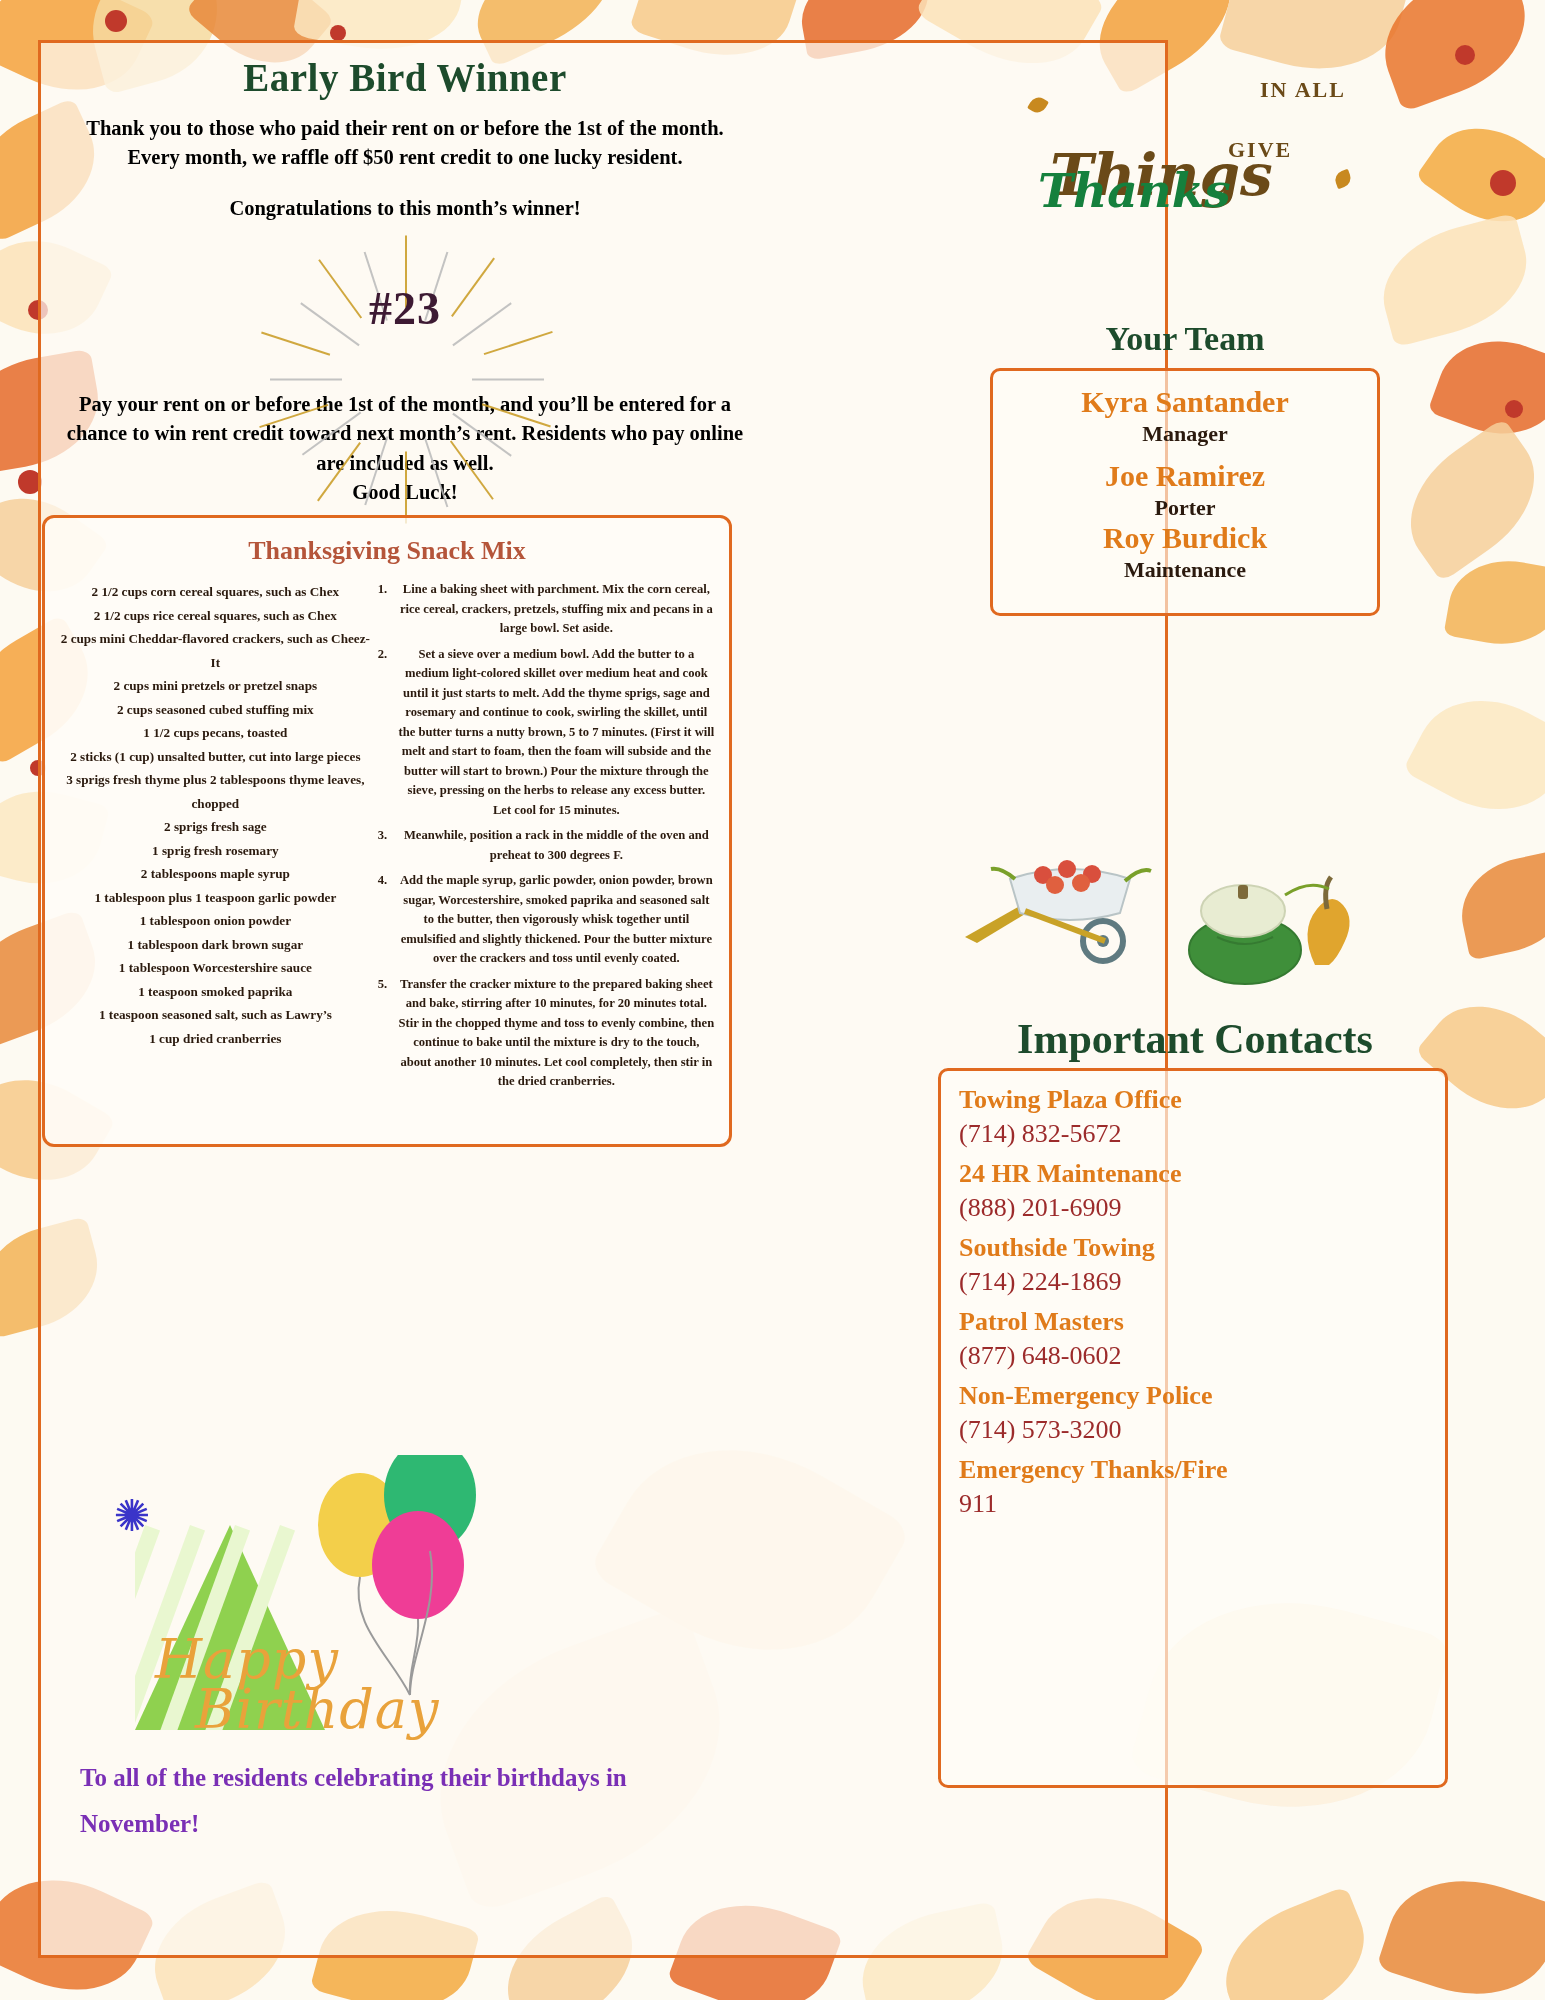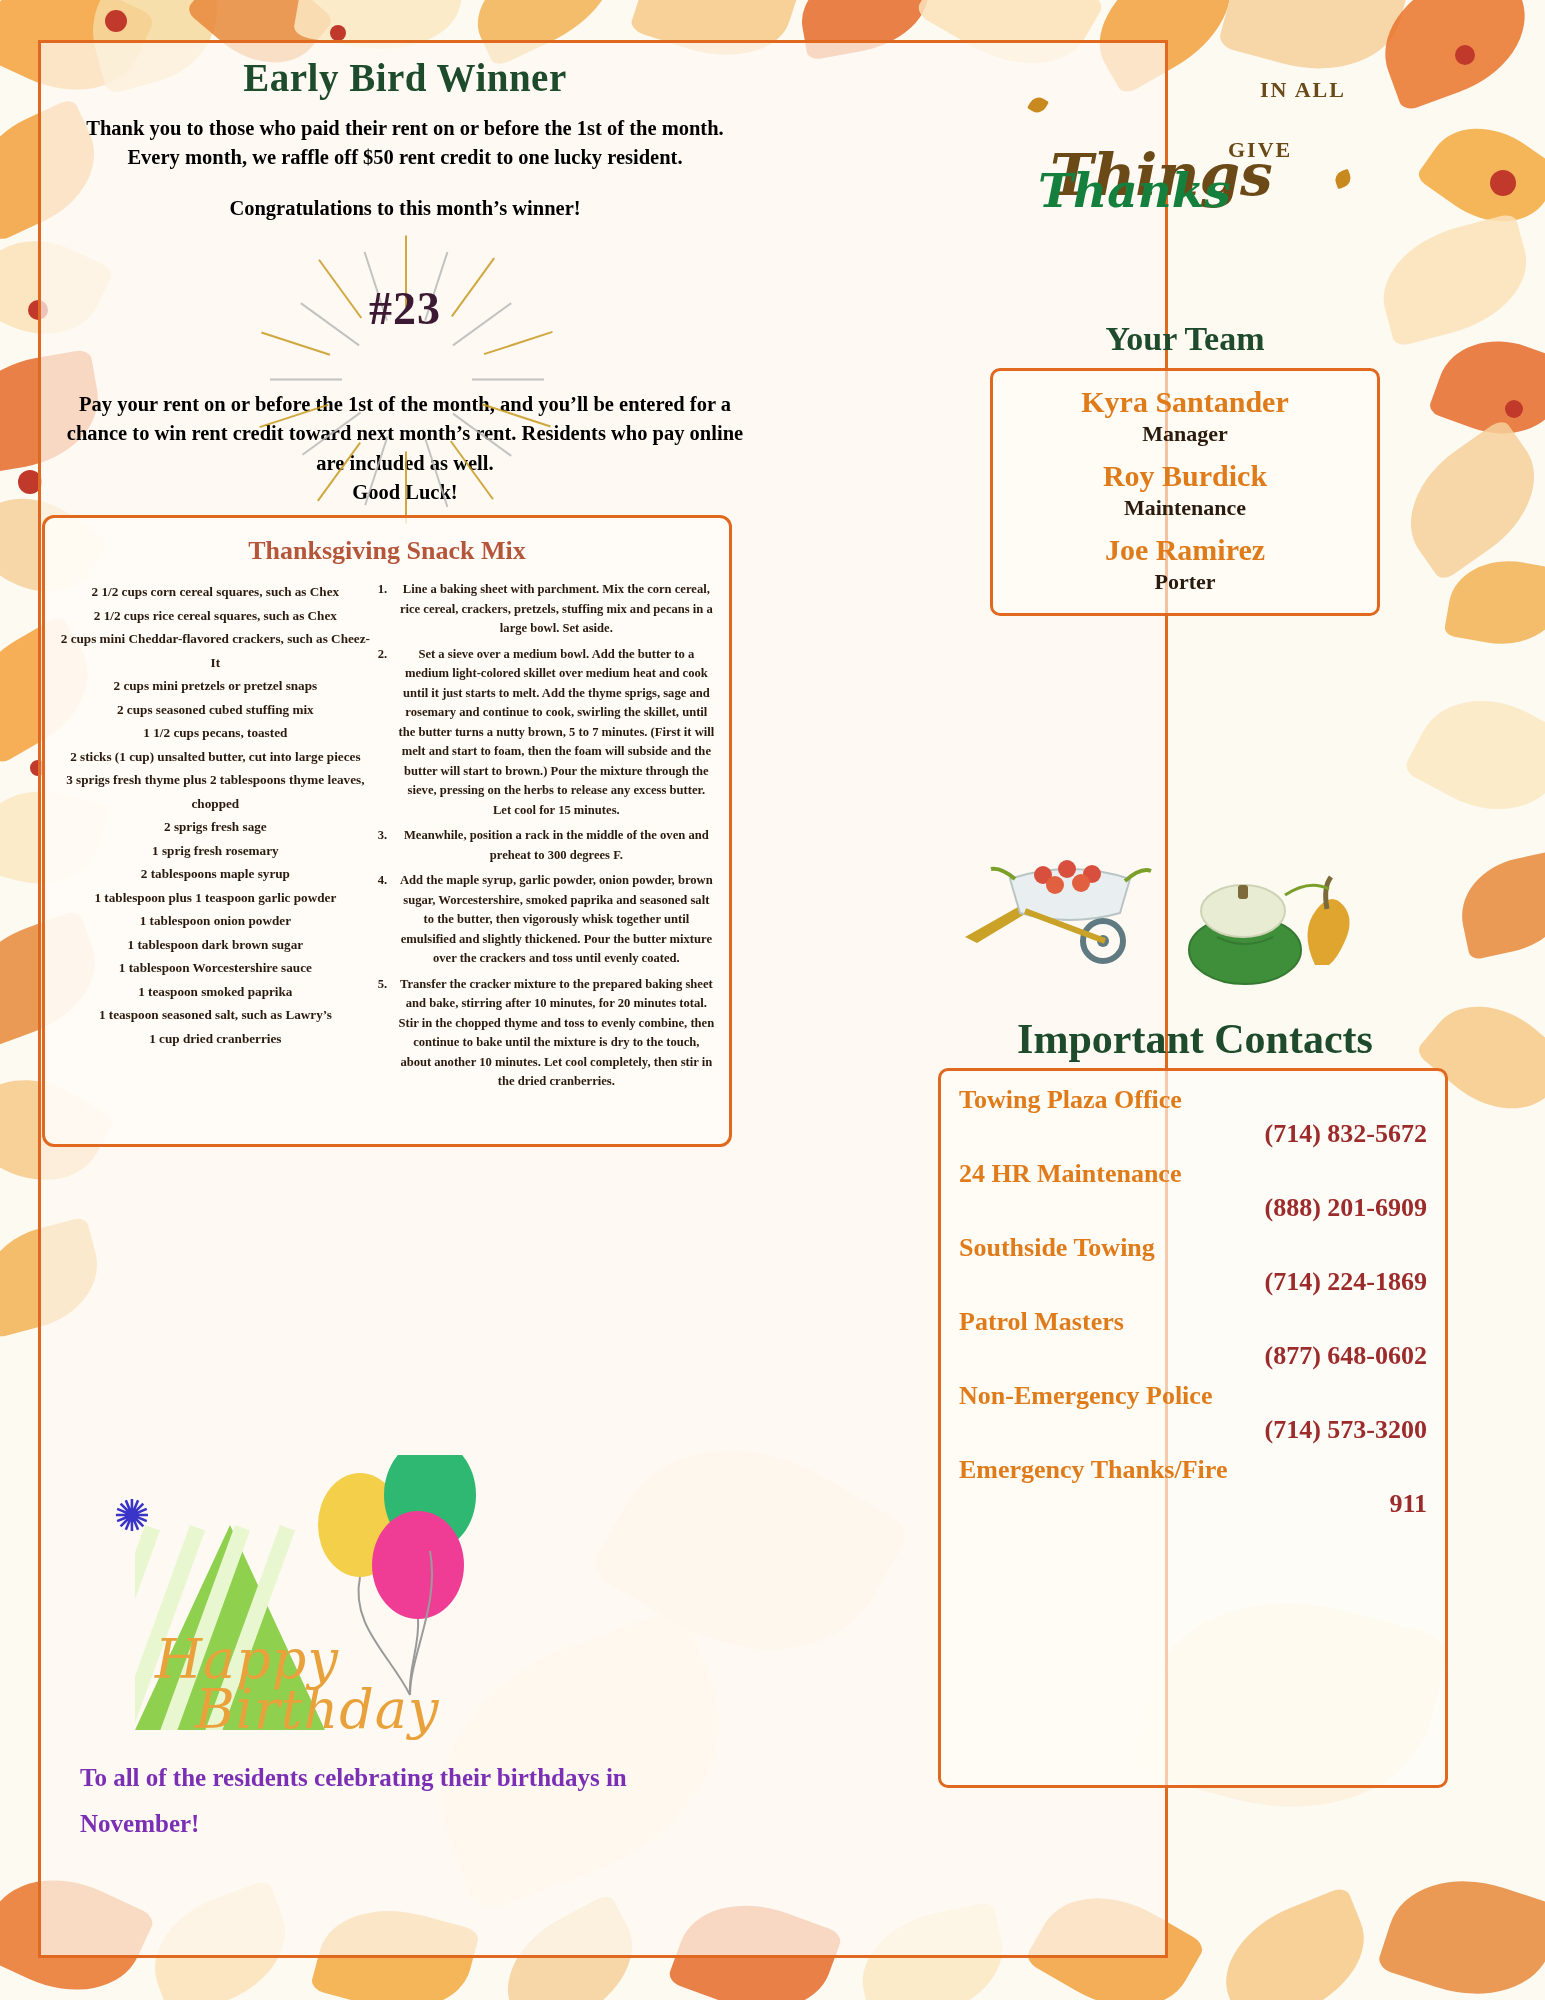--- a/index.html
+++ b/index.html
@@ -236,24 +236,23 @@
     padding: 14px 18px;
   }
   .ct-label {
     font-size: 26px;
     font-weight: bold;
     color: #e07b1a;
     margin-bottom: 4px;
   }
   .ct-value {
     font-size: 26px;
-    font-weight: bold;
+    font-weight: normal;
     color: #9c2b2b;
     margin-bottom: 10px;
-    text-align: right;
   }
 
   
   #birthday { top: 1455px; left: 60px; width: 650px; height: 470px; }
   .bday-art { position: absolute; top: 0; left: 0; width: 460px; height: 290px; }
   .hat {
     position: absolute;
     left: 75px; top: 70px;
     width: 0; height: 0;
     border-left: 95px solid transparent;
@@ -412,26 +411,26 @@
 </div>
 
 <div class="section" id="team">
   <div class="team-title">Your Team</div>
   <div class="team-box">
     <div>
       <div class="team-name">Kyra Santander</div>
       <div class="team-role">Manager</div>
     </div>
     <div>
+      <div class="team-name">Joe Ramirez</div>
+      <div class="team-role" style="margin-bottom:0;">Porter</div>
+    </div>
+    <div>
       <div class="team-name">Roy Burdick</div>
       <div class="team-role">Maintenance</div>
-    </div>
-    <div>
-      <div class="team-name">Joe Ramirez</div>
-      <div class="team-role" style="margin-bottom:0;">Porter</div>
     </div>
   </div>
 </div>
 
 <div class="section" id="snack-box">
   <div class="snack-title">Thanksgiving Snack Mix</div>
   <div class="snack-cols">
     <div class="ing-col">
       <div>2 1/2 cups corn cereal squares, such as Chex</div>
       <div>2 1/2 cups rice cereal squares, such as Chex</div>

